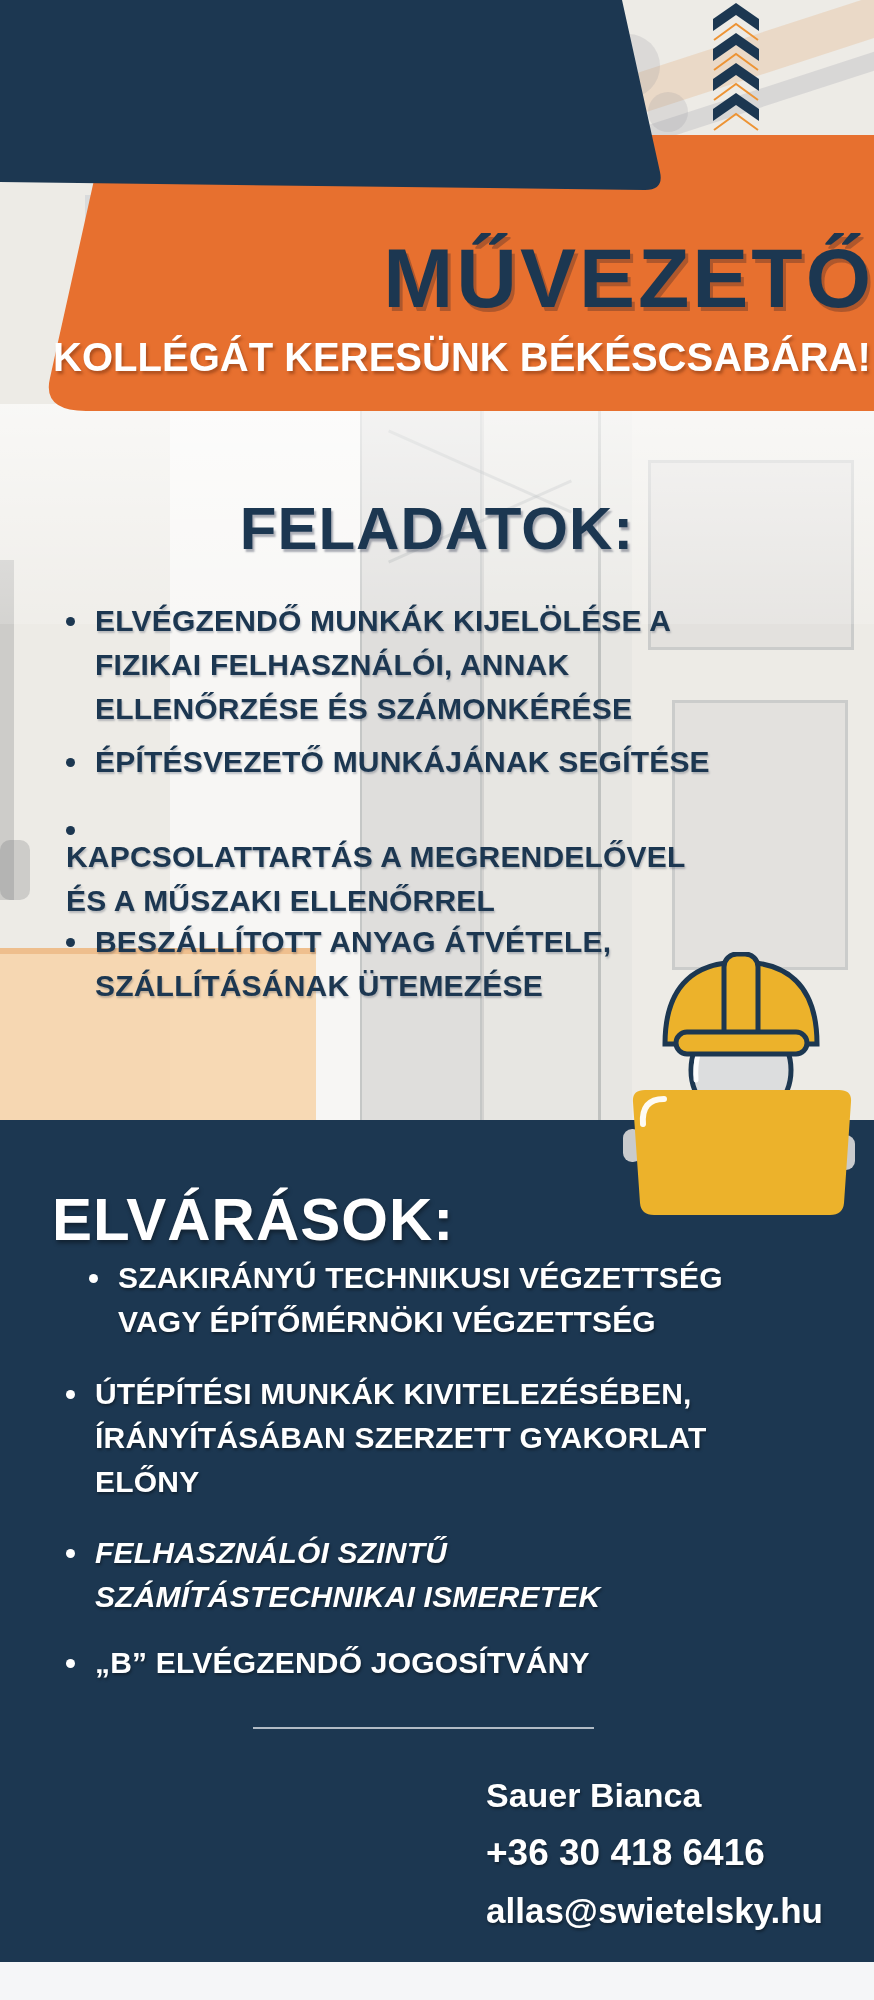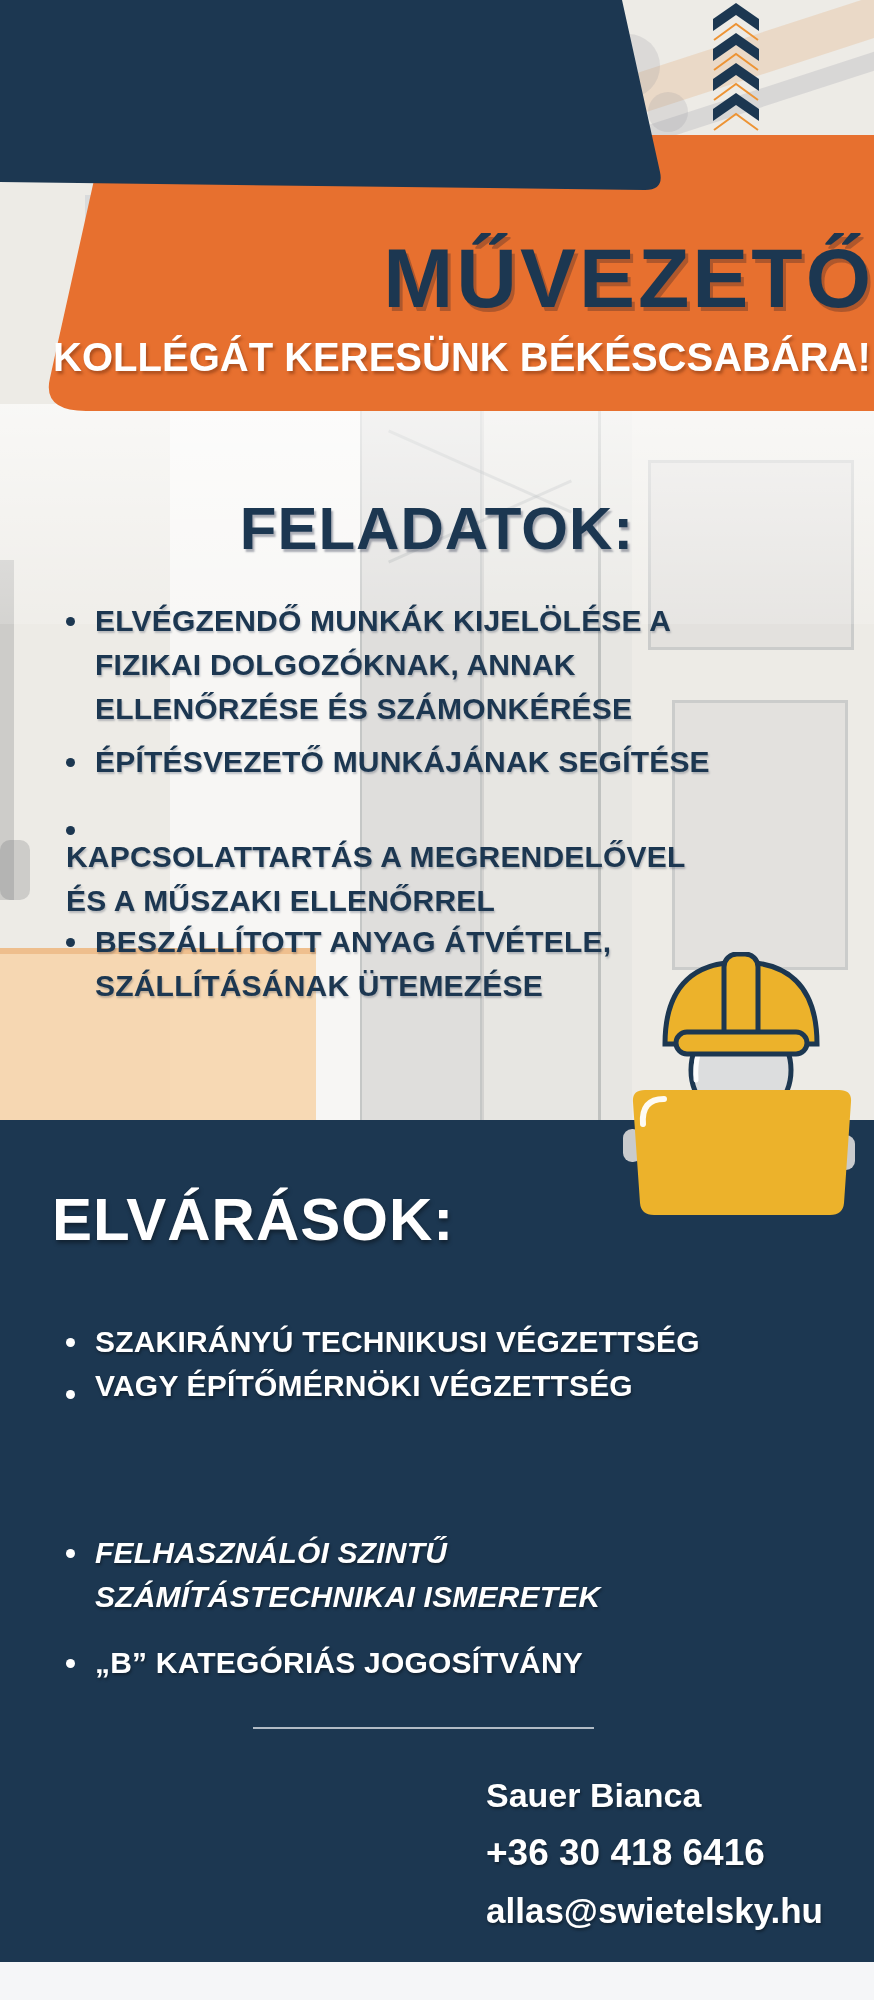--- a/index.html
+++ b/index.html
@@ -68,21 +68,21 @@
   .bullet-item{display:flex;align-items:flex-start;left:66px;width:730px;}
   .dot{flex:0 0 9px;width:9px;height:9px;border-radius:50%;margin:18px 20px 0 0;}
   .dot-navy{background:#1C3751;}
   .dot-white{background:#FFFFFF;}
   .bullet-text{
     font-size:30px;font-weight:800;line-height:44px;letter-spacing:.2px;max-width:655px;
   }
   .tasks-color{color:#1C3751;text-shadow:1px 2px 2px rgba(25,35,60,.25);}
   .req-color{color:#FFFFFF;text-shadow:1px 2px 3px rgba(0,0,0,.4);}
   .t1{top:599px;} .t2{top:740px;text-align:right;} .t3{top:808px;flex-direction:column;} .t4{top:920px;}
-  .r1{top:1320px;} .r2{top:1372px;} .r3{top:1531px;font-style:italic;} .r4{top:1641px;}
+  .r1{top:1256px;justify-content:center;} .r2{top:1372px;} .r3{top:1531px;font-style:italic;} .r4{top:1641px;}
 
   
   .navy-section{left:0;top:1120px;width:874px;height:842px;background:#1C3751;}
   .bottom-strip{left:0;top:1962px;width:874px;height:38px;background:#F5F6F8;}
   .divider{left:253px;top:1727px;width:341px;height:2px;background:#CBD2D9;opacity:.85;}
 
   
   .kontakt-btn{
     left:52px;top:1810px;width:335px;height:92px;border-radius:46px;background:#E7702F;
     display:flex;align-items:center;justify-content:center;cursor:pointer;
@@ -148,21 +148,21 @@
     </g>
   </svg>
 
   <div class="abs banner-title">MŰVEZETŐ</div>
   <div class="abs banner-sub">KOLLÉGÁT KERESÜNK BÉKÉSCSABÁRA!</div>
 
   <div class="abs h-tasks">FELADATOK:</div>
 
   <div class="abs bullet-item t1">
     <span class="dot dot-navy"></span>
-    <span class="bullet-text tasks-color">ELVÉGZENDŐ MUNKÁK KIJELÖLÉSE A FIZIKAI DOLGOZÓKNAK, ANNAK ELLENŐRZÉSE ÉS SZÁMONKÉRÉSE</span>
+    <span class="bullet-text tasks-color">ELVÉGZENDŐ MUNKÁK KIJELÖLÉSE A FIZIKAI FELHASZNÁLÓI, ANNAK ELLENŐRZÉSE ÉS SZÁMONKÉRÉSE</span>
   </div>
   <div class="abs bullet-item t2">
     <span class="dot dot-navy"></span>
     <span class="bullet-text tasks-color">ÉPÍTÉSVEZETŐ MUNKÁJÁNAK SEGÍTÉSE</span>
   </div>
   <div class="abs bullet-item t3">
     <span class="dot dot-navy"></span>
     <span class="bullet-text tasks-color">KAPCSOLATTARTÁS A MEGRENDELŐVEL ÉS A MŰSZAKI ELLENŐRREL</span>
   </div>
   <div class="abs bullet-item t4">
@@ -185,28 +185,29 @@
   </svg>
 
   <div class="abs h-req">ELVÁRÁSOK:</div>
 
   <div class="abs bullet-item r1">
     <span class="dot dot-white"></span>
     <span class="bullet-text req-color">SZAKIRÁNYÚ TECHNIKUSI VÉGZETTSÉG VAGY ÉPÍTŐMÉRNÖKI VÉGZETTSÉG</span>
   </div>
   <div class="abs bullet-item r2">
     <span class="dot dot-white"></span>
+    <span class="bullet-text req-color">ÚTÉPÍTÉSI MUNKÁK KIVITELEZÉSÉBEN, ÍRÁNYÍTÁSÁBAN SZERZETT GYAKORLAT ELŐNY</span>
   </div>
   <div class="abs bullet-item r3">
     <span class="dot dot-white"></span>
     <span class="bullet-text req-color">FELHASZNÁLÓI SZINTŰ SZÁMÍTÁSTECHNIKAI ISMERETEK</span>
   </div>
   <div class="abs bullet-item r4">
     <span class="dot dot-white"></span>
-    <span class="bullet-text req-color">„B” KATEGÓRIÁS JOGOSÍTVÁNY</span>
+    <span class="bullet-text req-color">„B” ELVÉGZENDŐ JOGOSÍTVÁNY</span>
   </div>
 
   <div class="abs divider"></div>
 
   <div class="abs contact-name">Sauer Bianca</div>
   <div class="abs contact-phone">+36 30 418 6416</div>
   <div class="abs contact-email">allas@swietelsky.hu</div>
 
   <div class="abs bottom-strip"></div>
 

